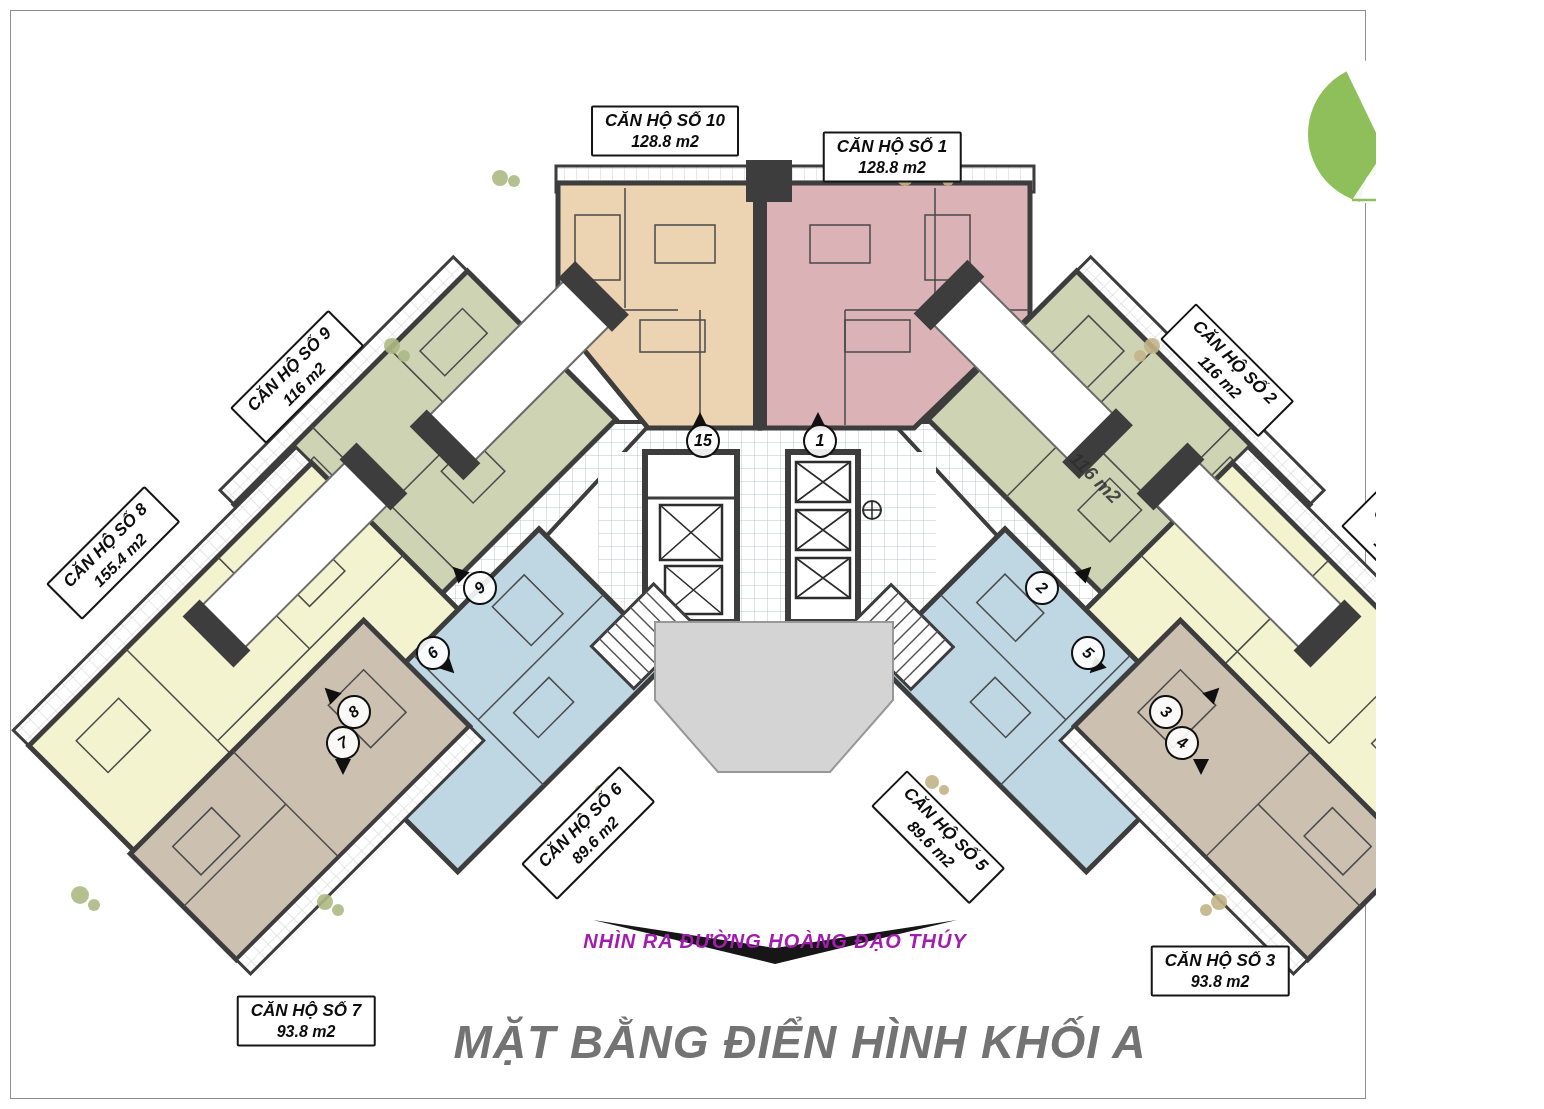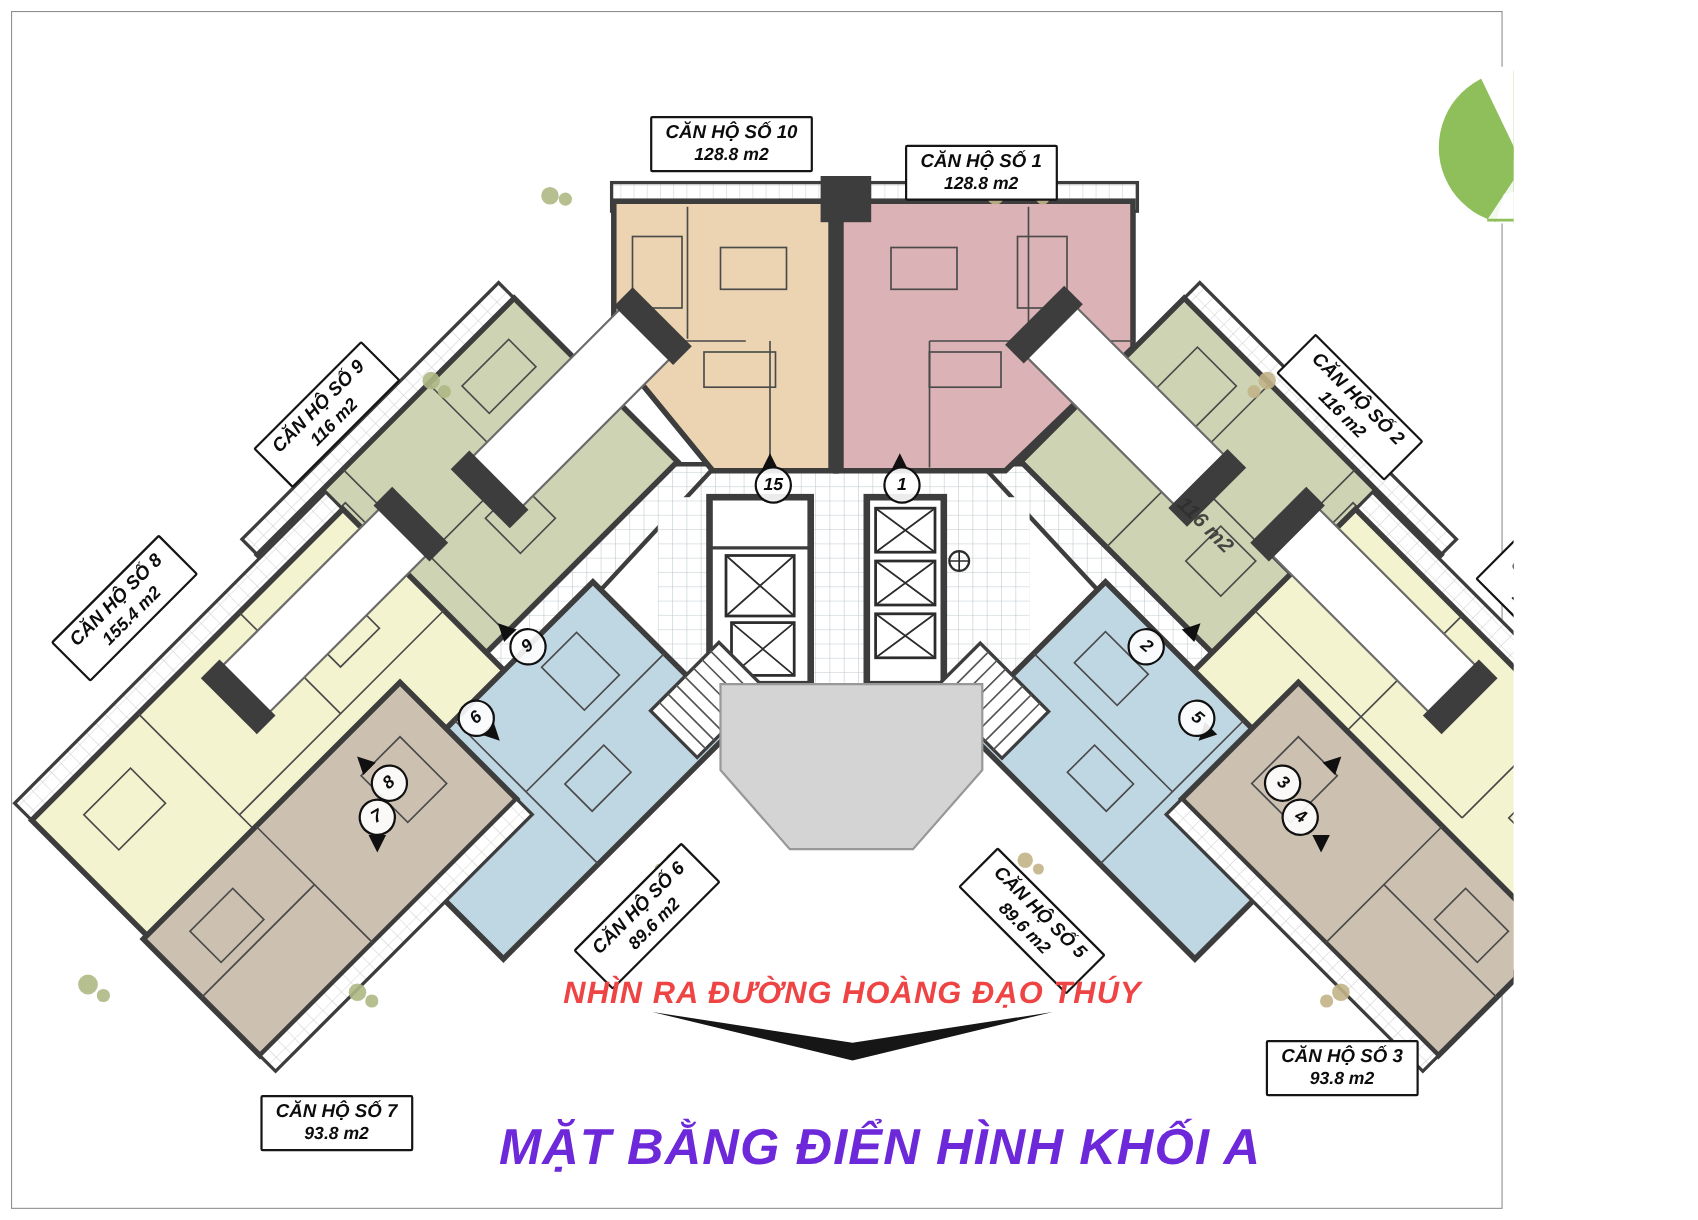--- a/index.html
+++ b/index.html
@@ -9,24 +9,24 @@
   svg{position:absolute;left:0;top:0;}
   .apt-label{position:absolute;background:#ffffff;border:2px solid #151515;border-radius:2px;
              padding:2px 12px;text-align:center;white-space:nowrap;color:#0c0c0c;
              font-weight:bold;font-size:17px;line-height:1.3;
              transform:translate(-50%,-50%) rotate(var(--r,0deg));}
   .apt-label .area{font-size:16px;}
   .unit-marker{position:absolute;width:30px;height:30px;border:2px solid #101010;border-radius:50%;
                background:rgba(255,255,255,.9);display:flex;align-items:center;justify-content:center;
                font-weight:bold;font-size:16px;color:#0c0c0c;
                transform:translate(-50%,-50%) rotate(var(--r,0deg));}
-  .street-note{position:absolute;left:775px;top:903px;transform:translate(-50%,-50%);
-               font-size:28px;letter-spacing:1px;color:#ef4444;font-weight:600;white-space:nowrap;}
+  .street-note{position:absolute;left:775px;top:941px;transform:translate(-50%,-50%);
+               font-size:20px;letter-spacing:1px;color:#a21caf;font-weight:600;white-space:nowrap;}
   .plan-title{position:absolute;left:800px;top:1042px;transform:translate(-50%,-50%);
-              font-size:46px;font-weight:bold;letter-spacing:1px;color:#6d28d9;white-space:nowrap;}
+              font-size:46px;font-weight:bold;letter-spacing:1px;color:#737373;white-space:nowrap;}
   .inplan-note{position:absolute;left:1095px;top:478px;transform:translate(-50%,-50%) rotate(45deg);
                font-size:19px;color:#2e2e2e;font-weight:600;white-space:nowrap;opacity:.85;}
   .logo{position:absolute;left:1300px;top:52px;width:170px;height:190px;}
   .logo-letter{position:absolute;right:2px;bottom:6px;font-size:44px;font-weight:bold;color:#8fbf5b;}
 </style>
 </head>
 <body>
 
 <div id="stage">
   <div class="frame"></div>

